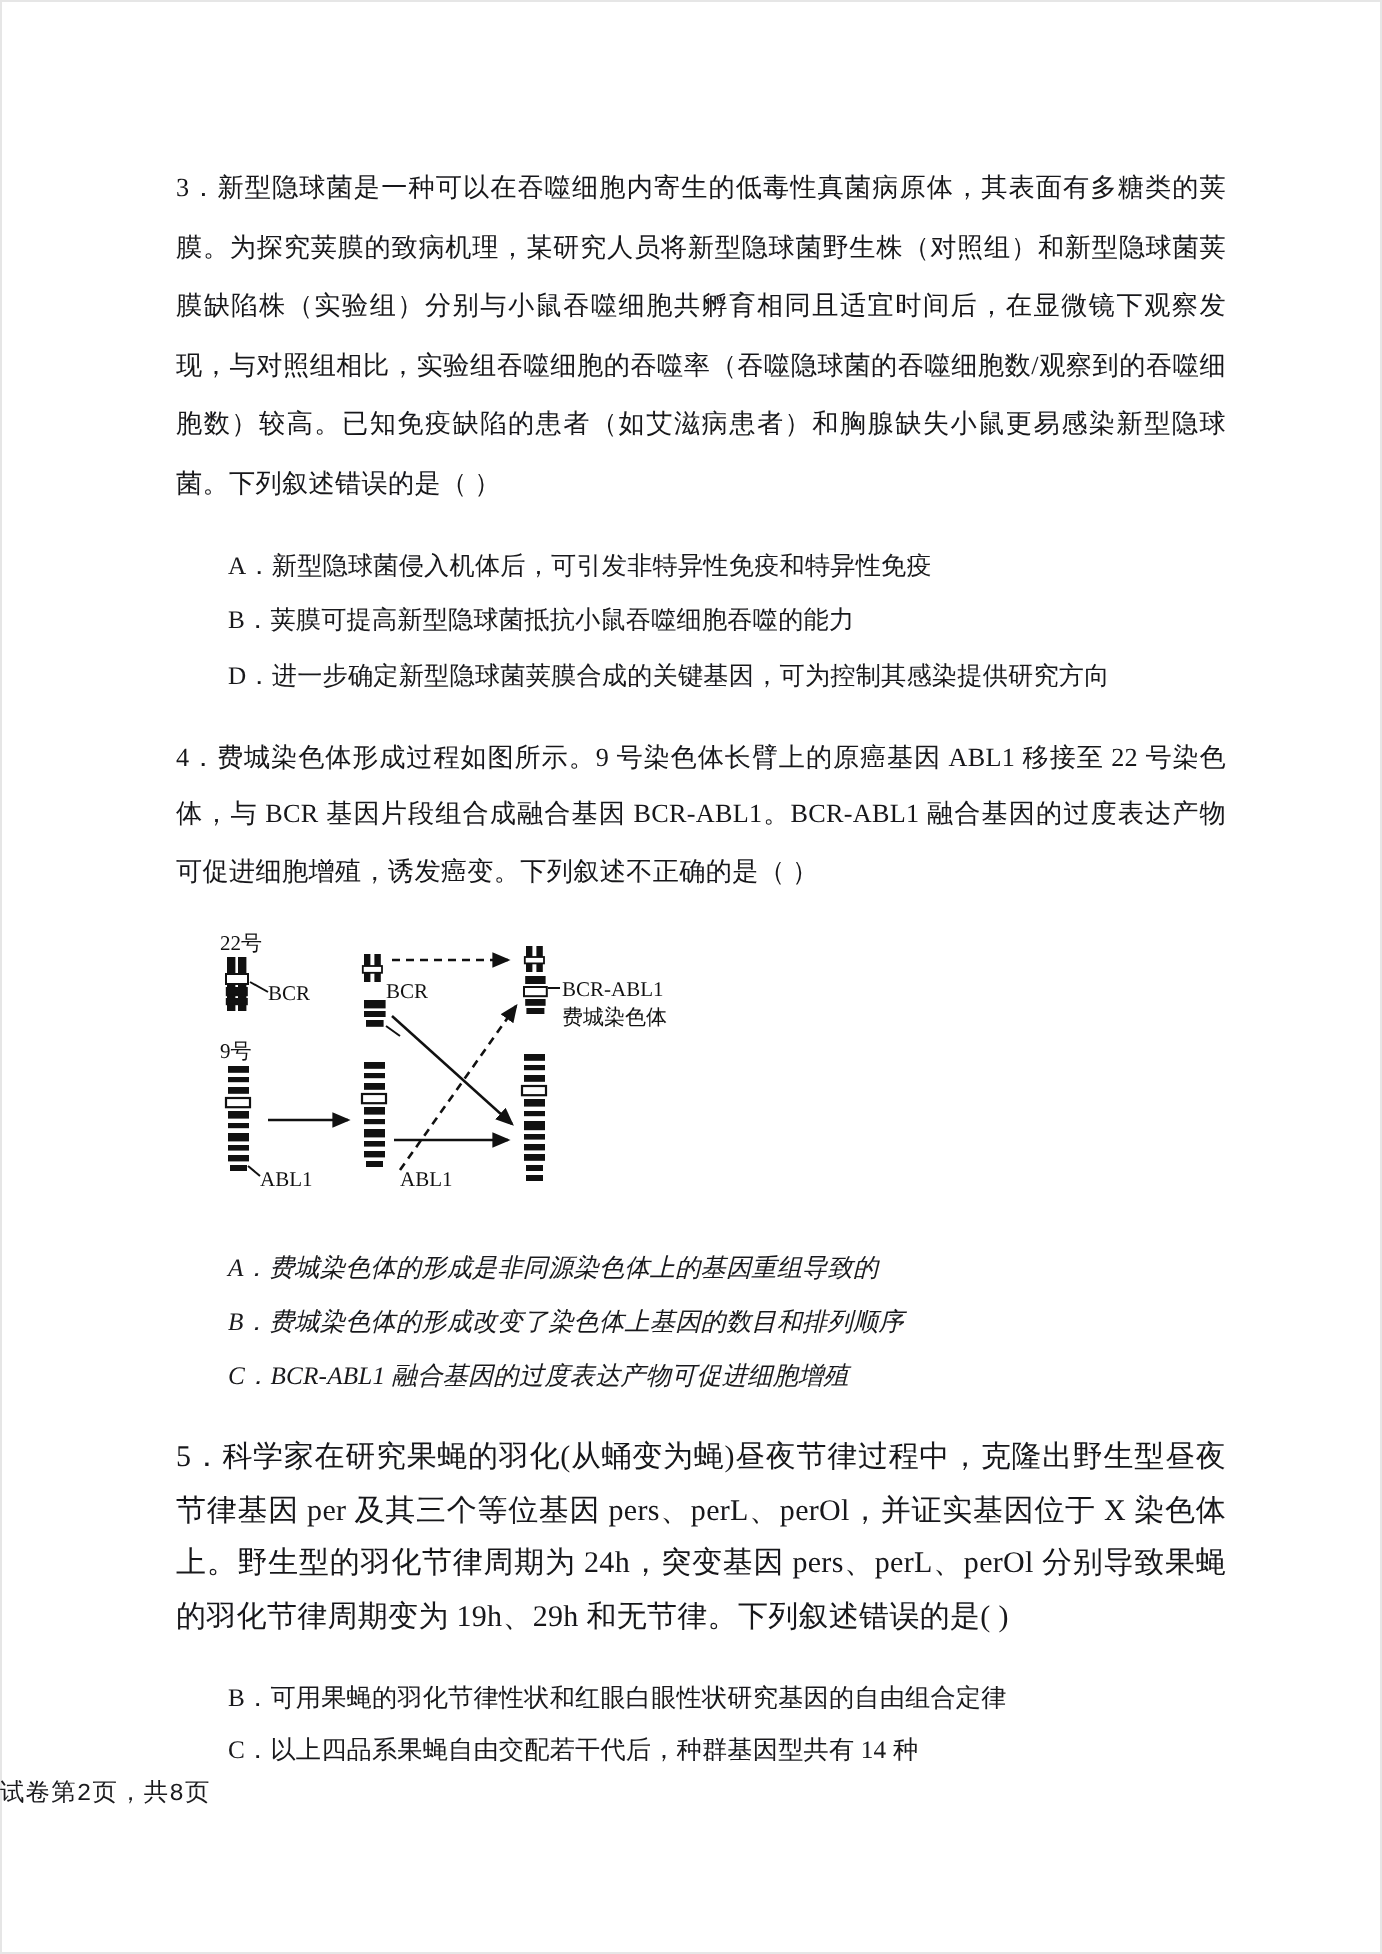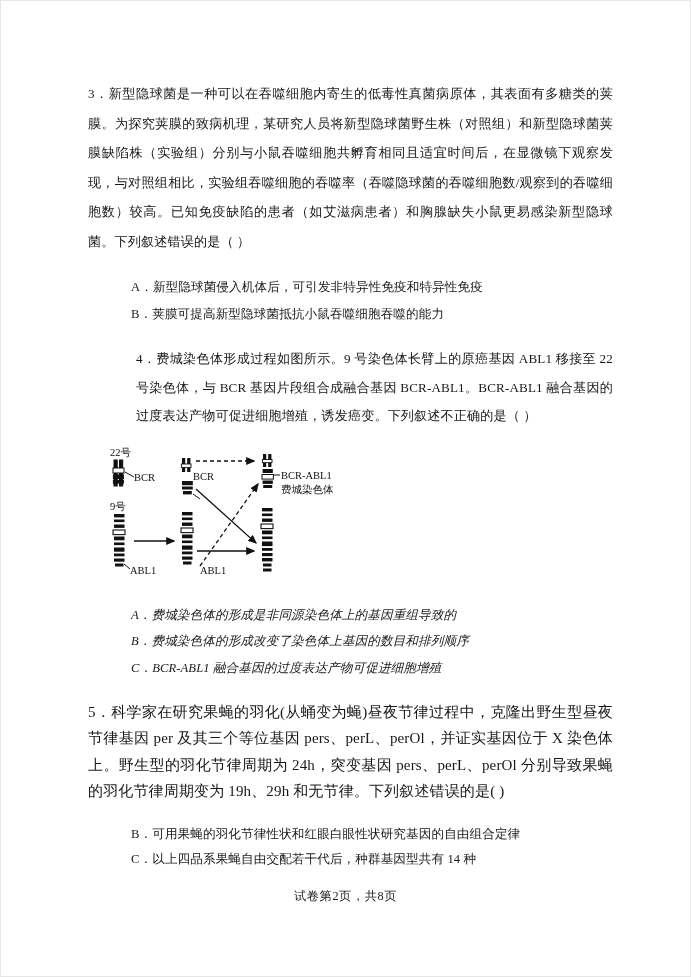--- a/index.html
+++ b/index.html
@@ -36,75 +36,76 @@
   .q-stem {
     font-size: 13.1px;
     line-height: 29.6px;
     color: #17171a;
     text-align: justify;
     text-justify: inter-ideograph;
     letter-spacing: 0.15px;
   }
 
   .opts {
-    margin: 17px;
+    margin: 0;
     padding: 0;
     list-style: none;
   }
   .opt {
     font-size: 12.6px;
     line-height: 27.4px;
     color: #19191c;
     padding-left: 26px;
     text-align: justify;
     text-justify: inter-ideograph;
     letter-spacing: 0.1px;
   }
 
   
   .q5 .q-stem { line-height: 26.5px; font-size: 15px; }
   .q5 .opt { line-height: 25.6px; padding-left: 26px; }
 
-  .q4 .q-stem { line-height: 28.4px; margin-left: 48px; }
+  .q4 .q-stem { line-height: 28.4px; }
   .q4 .opts { margin-top: 2px; }
   .q4 .opt { line-height: 26.6px; font-style: italic; }
 
   
   .figure {
     position: relative;
     width: 250px;
     height: 152px;
     margin: 1px 0 6px 8px;
   }
   .figure svg { display: block; }
 
   .footer {
     position: absolute;
     left: 0;
     right: 0;
     top: 888px;
-    text-align: center;
     font-size: 12.2px;
     color: #1b1b1e;
     letter-spacing: 0.6px;
+    font-family: Liberation Mono, monospace;
   }
 </style>
 </head>
 <body>
 
 <div class="page">
   <div class="page-edge"></div>
 
   <div class="content">
 
     <div class="q-block q3">
       <p class="q-stem">3．新型隐球菌是一种可以在吞噬细胞内寄生的低毒性真菌病原体，其表面有多糖类的荚膜。为探究荚膜的致病机理，某研究人员将新型隐球菌野生株（对照组）和新型隐球菌荚膜缺陷株（实验组）分别与小鼠吞噬细胞共孵育相同且适宜时间后，在显微镜下观察发现，与对照组相比，实验组吞噬细胞的吞噬率（吞噬隐球菌的吞噬细胞数/观察到的吞噬细胞数）较高。已知免疫缺陷的患者（如艾滋病患者）和胸腺缺失小鼠更易感染新型隐球菌。下列叙述错误的是（    ）</p>
       <ul class="opts">
         <li class="opt">A．新型隐球菌侵入机体后，可引发非特异性免疫和特异性免疫</li>
         <li class="opt">B．荚膜可提高新型隐球菌抵抗小鼠吞噬细胞吞噬的能力</li>
+        <li class="opt">D．进一步确定新型隐球菌荚膜合成的关键基因，可为控制其感染提供研究方向</li>
       </ul>
     </div>
 
     <div class="q-block q4">
       <p class="q-stem">4．费城染色体形成过程如图所示。9 号染色体长臂上的原癌基因 ABL1 移接至 22 号染色体，与 BCR 基因片段组合成融合基因 BCR-ABL1。BCR-ABL1 融合基因的过度表达产物可促进细胞增殖，诱发癌变。下列叙述不正确的是（    ）</p>
 
       <div class="figure">
         <svg width="250" height="152" viewBox="0 0 250 152" xmlns="http://www.w3.org/2000/svg">
           <defs>
             <marker id="ah" markerWidth="7" markerHeight="7" refX="6" refY="3" orient="auto">

